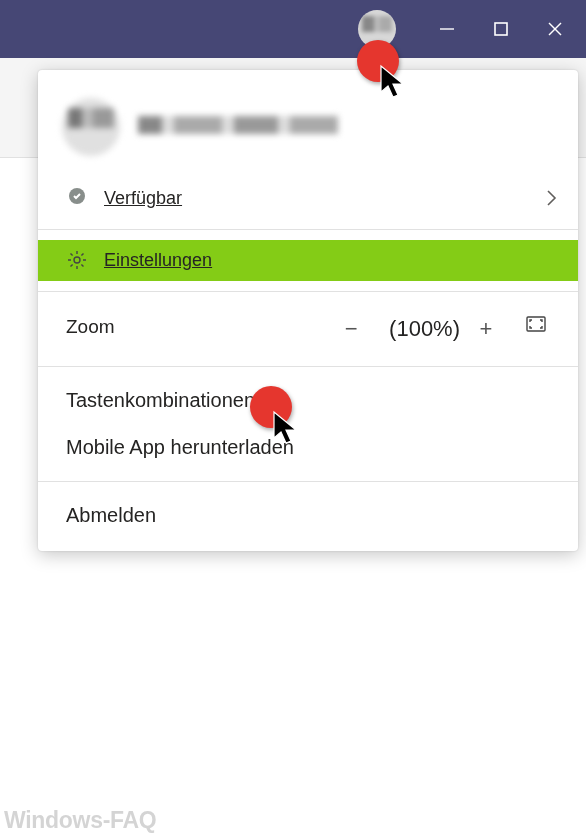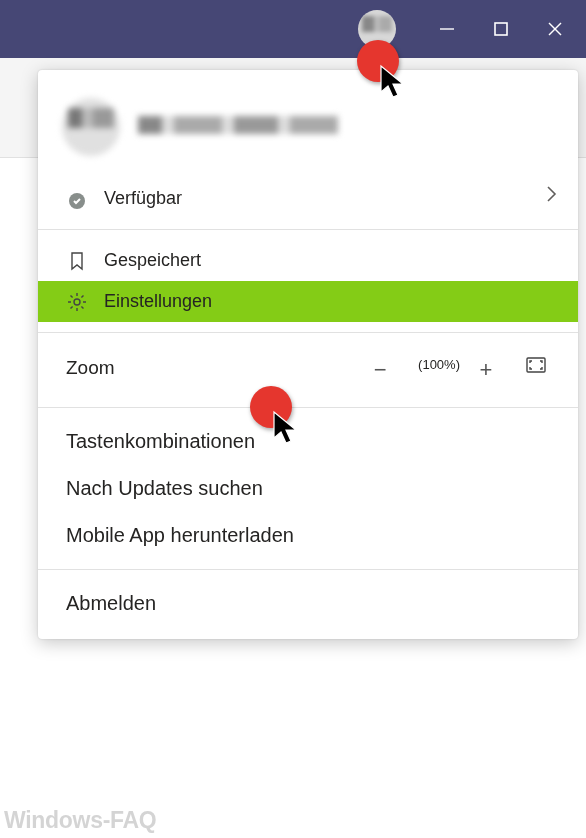--- a/index.html
+++ b/index.html
@@ -96,27 +96,28 @@
       position: absolute;
       left: 0; top: 0;
       width: 200px;
       height: 18px;
       background: linear-gradient(90deg, #888 0 12%, #ddd 12% 18%, #aaa 18% 42%, #ddd 42% 48%, #999 48% 70%, #ddd 70% 76%, #aaa 76% 100%);
       filter: blur(3px);
     }
 
     .menu-item {
       display: flex;
-      align-items: flex-end;
+      align-items: flex-start;
       padding: 10px 28px;
       gap: 16px;
       font-size: 18px;
       color: #252423;
       cursor: pointer;
       position: relative;
+      text-decoration: underline;
     }
     .menu-item .icon-slot {
       width: 22px;
       display: flex;
       justify-content: center;
     }
     .menu-item.highlighted {
       background: #84cc16;
     }
     .chevron {
@@ -138,21 +139,21 @@
     .zoom-label { flex: 1; }
     .zoom-btn {
       width: 36px;
       text-align: center;
       font-size: 22px;
       cursor: pointer;
       color: #555;
     }
     .zoom-val {
       padding: 0 8px;
-      font-size: 13px;
+      font-size: 22px;
       margin-left: 12px;
     }
     .fullscreen {
       width: 28px;
       margin-left: 18px;
       display: flex;
       justify-content: center;
     }
     .plain-item {
       padding: 12px 28px;
@@ -239,28 +240,20 @@
     <span class="chevron">
       <svg class="chev" width="12" height="20">
           <polyline points="2,3 9,10 2,17"></polyline>
         </svg>
     </span>
   </div>
 
 
   <div class="divider"></div>
 
-  <div class="menu-item">
-    <span class="icon-slot">
-      <svg width="14" height="20" viewBox="0 0 14 20" fill="none" stroke="#444" stroke-width="1.4">
-          <path d="M2 2 L12 2 L12 18 L7 14 L2 18 Z"></path>
-        </svg>
-    </span>
-    <span>Gespeichert</span>
-  </div>
 
   <div class="menu-item highlighted">
     <span class="icon-slot">
       <svg width="20" height="20" viewBox="0 0 20 20" fill="none" stroke="#444" stroke-width="1.4">
           <circle cx="10" cy="10" r="3"></circle>
           <path d="M10 1 L10 4 M10 16 L10 19 M1 10 L4 10 M16 10 L19 10 M3.5 3.5 L5.6 5.6 M14.4 14.4 L16.5 16.5 M16.5 3.5 L14.4 5.6 M5.6 14.4 L3.5 16.5"></path>
         </svg>
     </span>
     <span>Einstellungen</span>
   </div>
@@ -280,23 +273,20 @@
     </span>
   </div>
 
   <div class="divider"></div>
 
   <div class="plain-item">
     <span>Tastenkombinationen</span>
   </div>
 
 
-  <div class="plain-item">
-    <span>Nach Updates suchen</span>
-  </div>
 
   <div class="plain-item">
     <span>Mobile App herunterladen</span>
   </div>
 
   <div class="divider"></div>
 
   <div class="plain-item">
     <span>Abmelden</span>
   </div>

